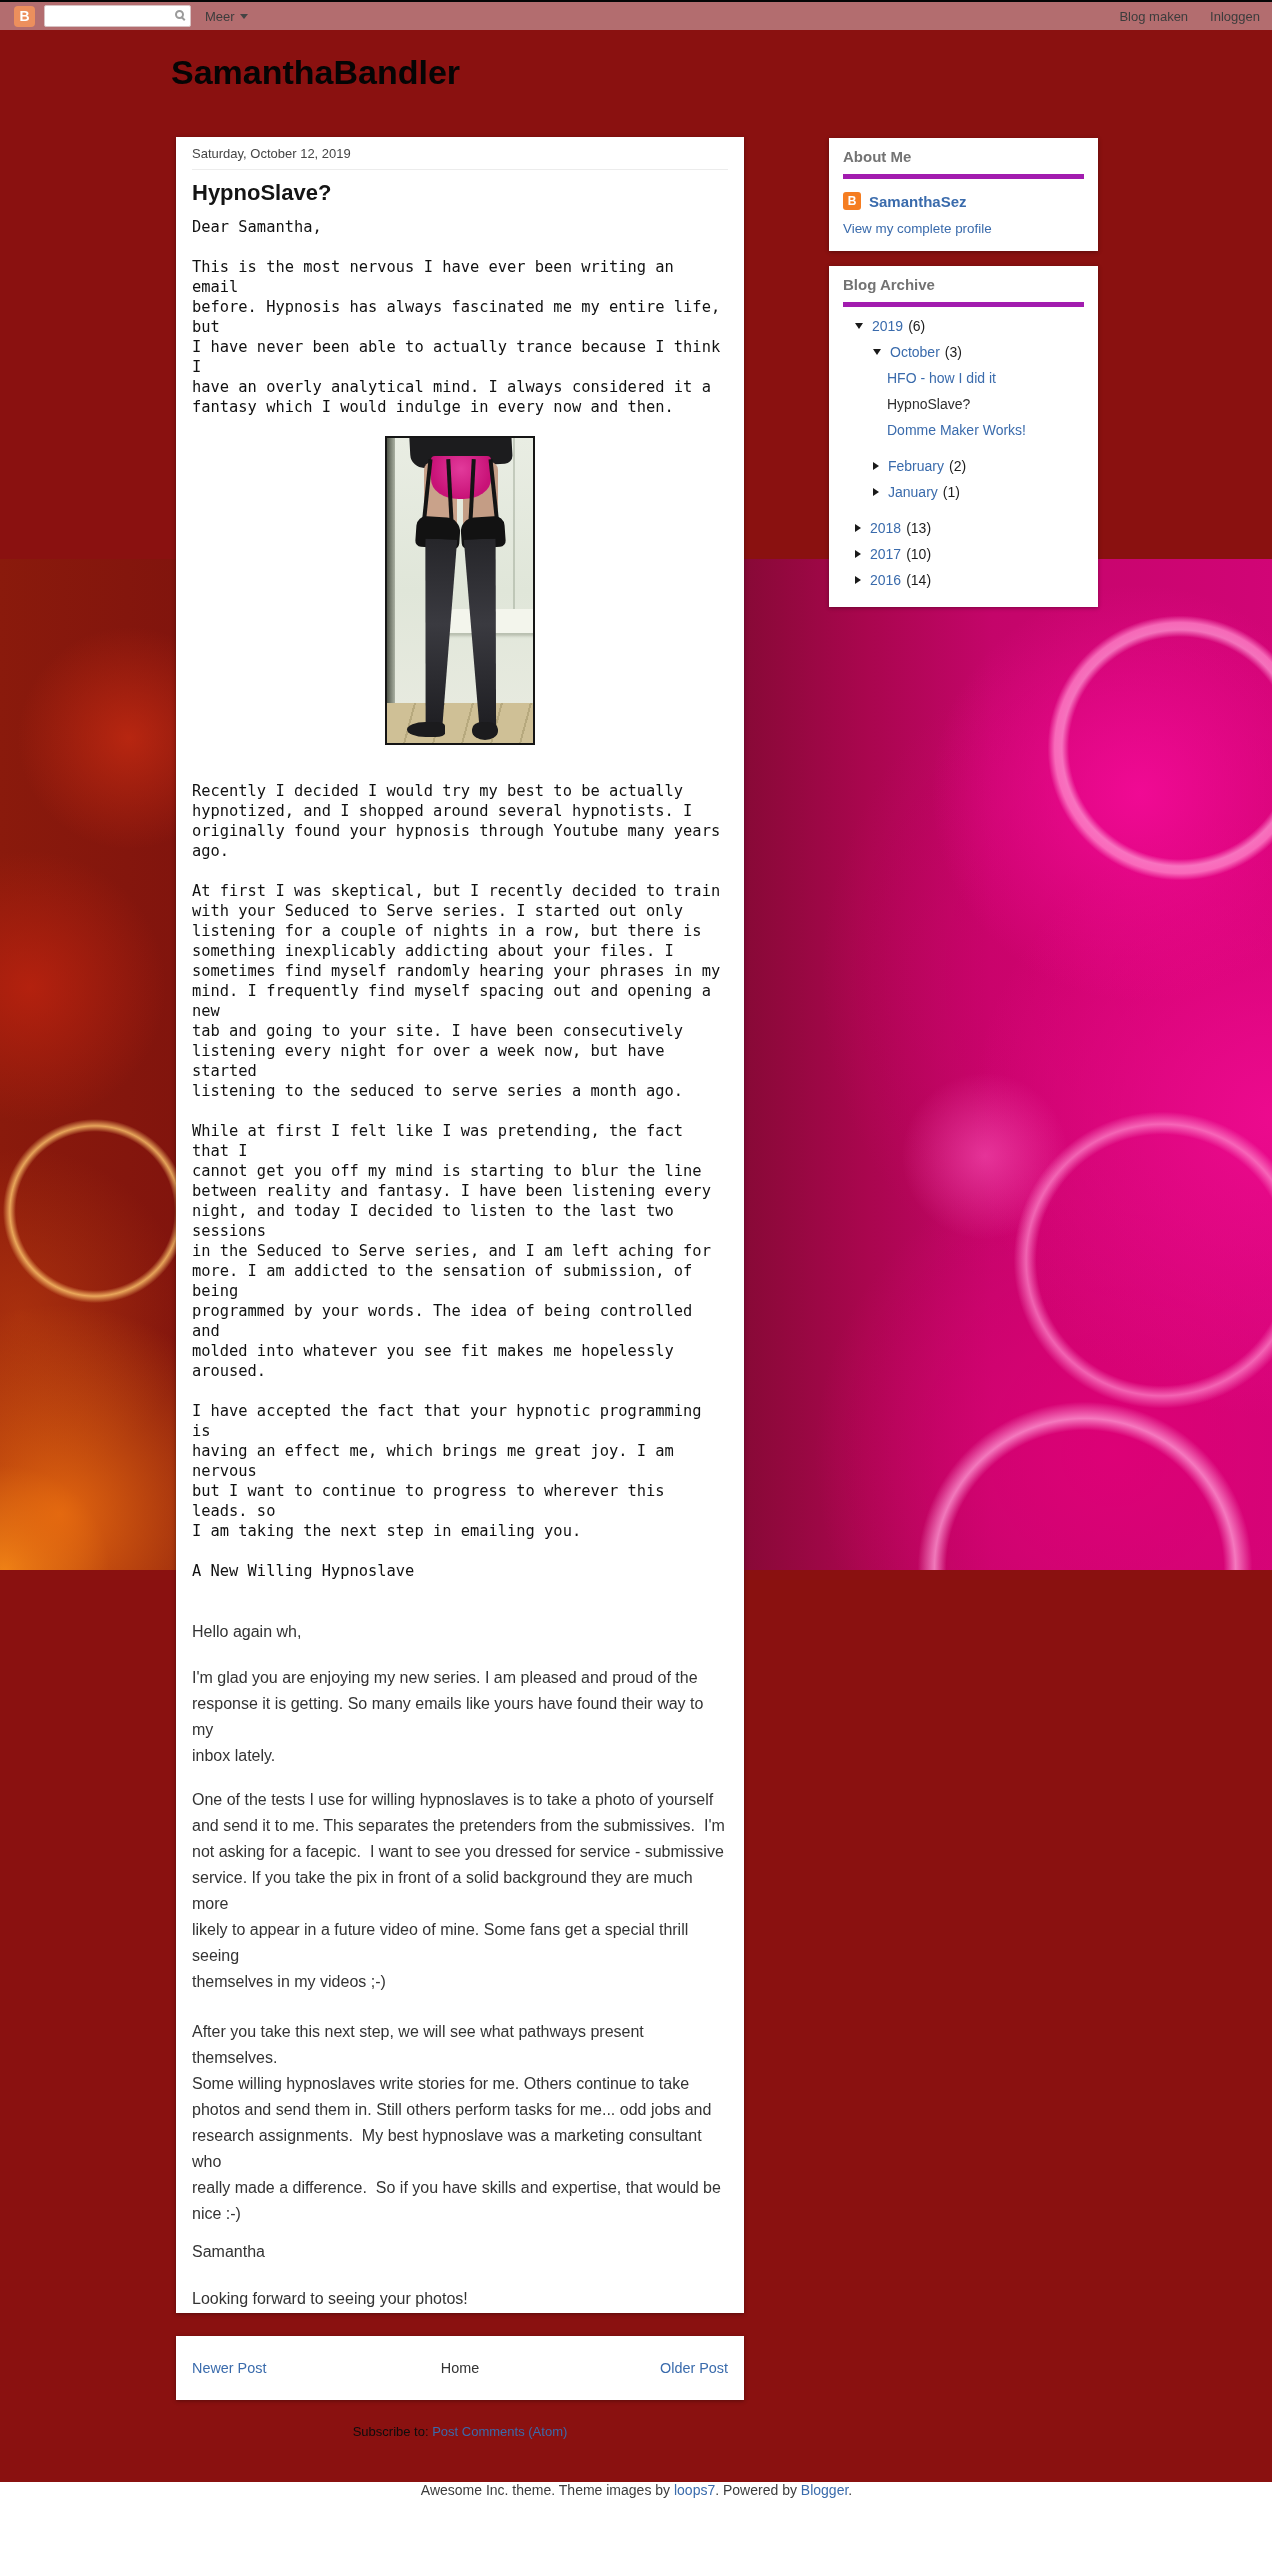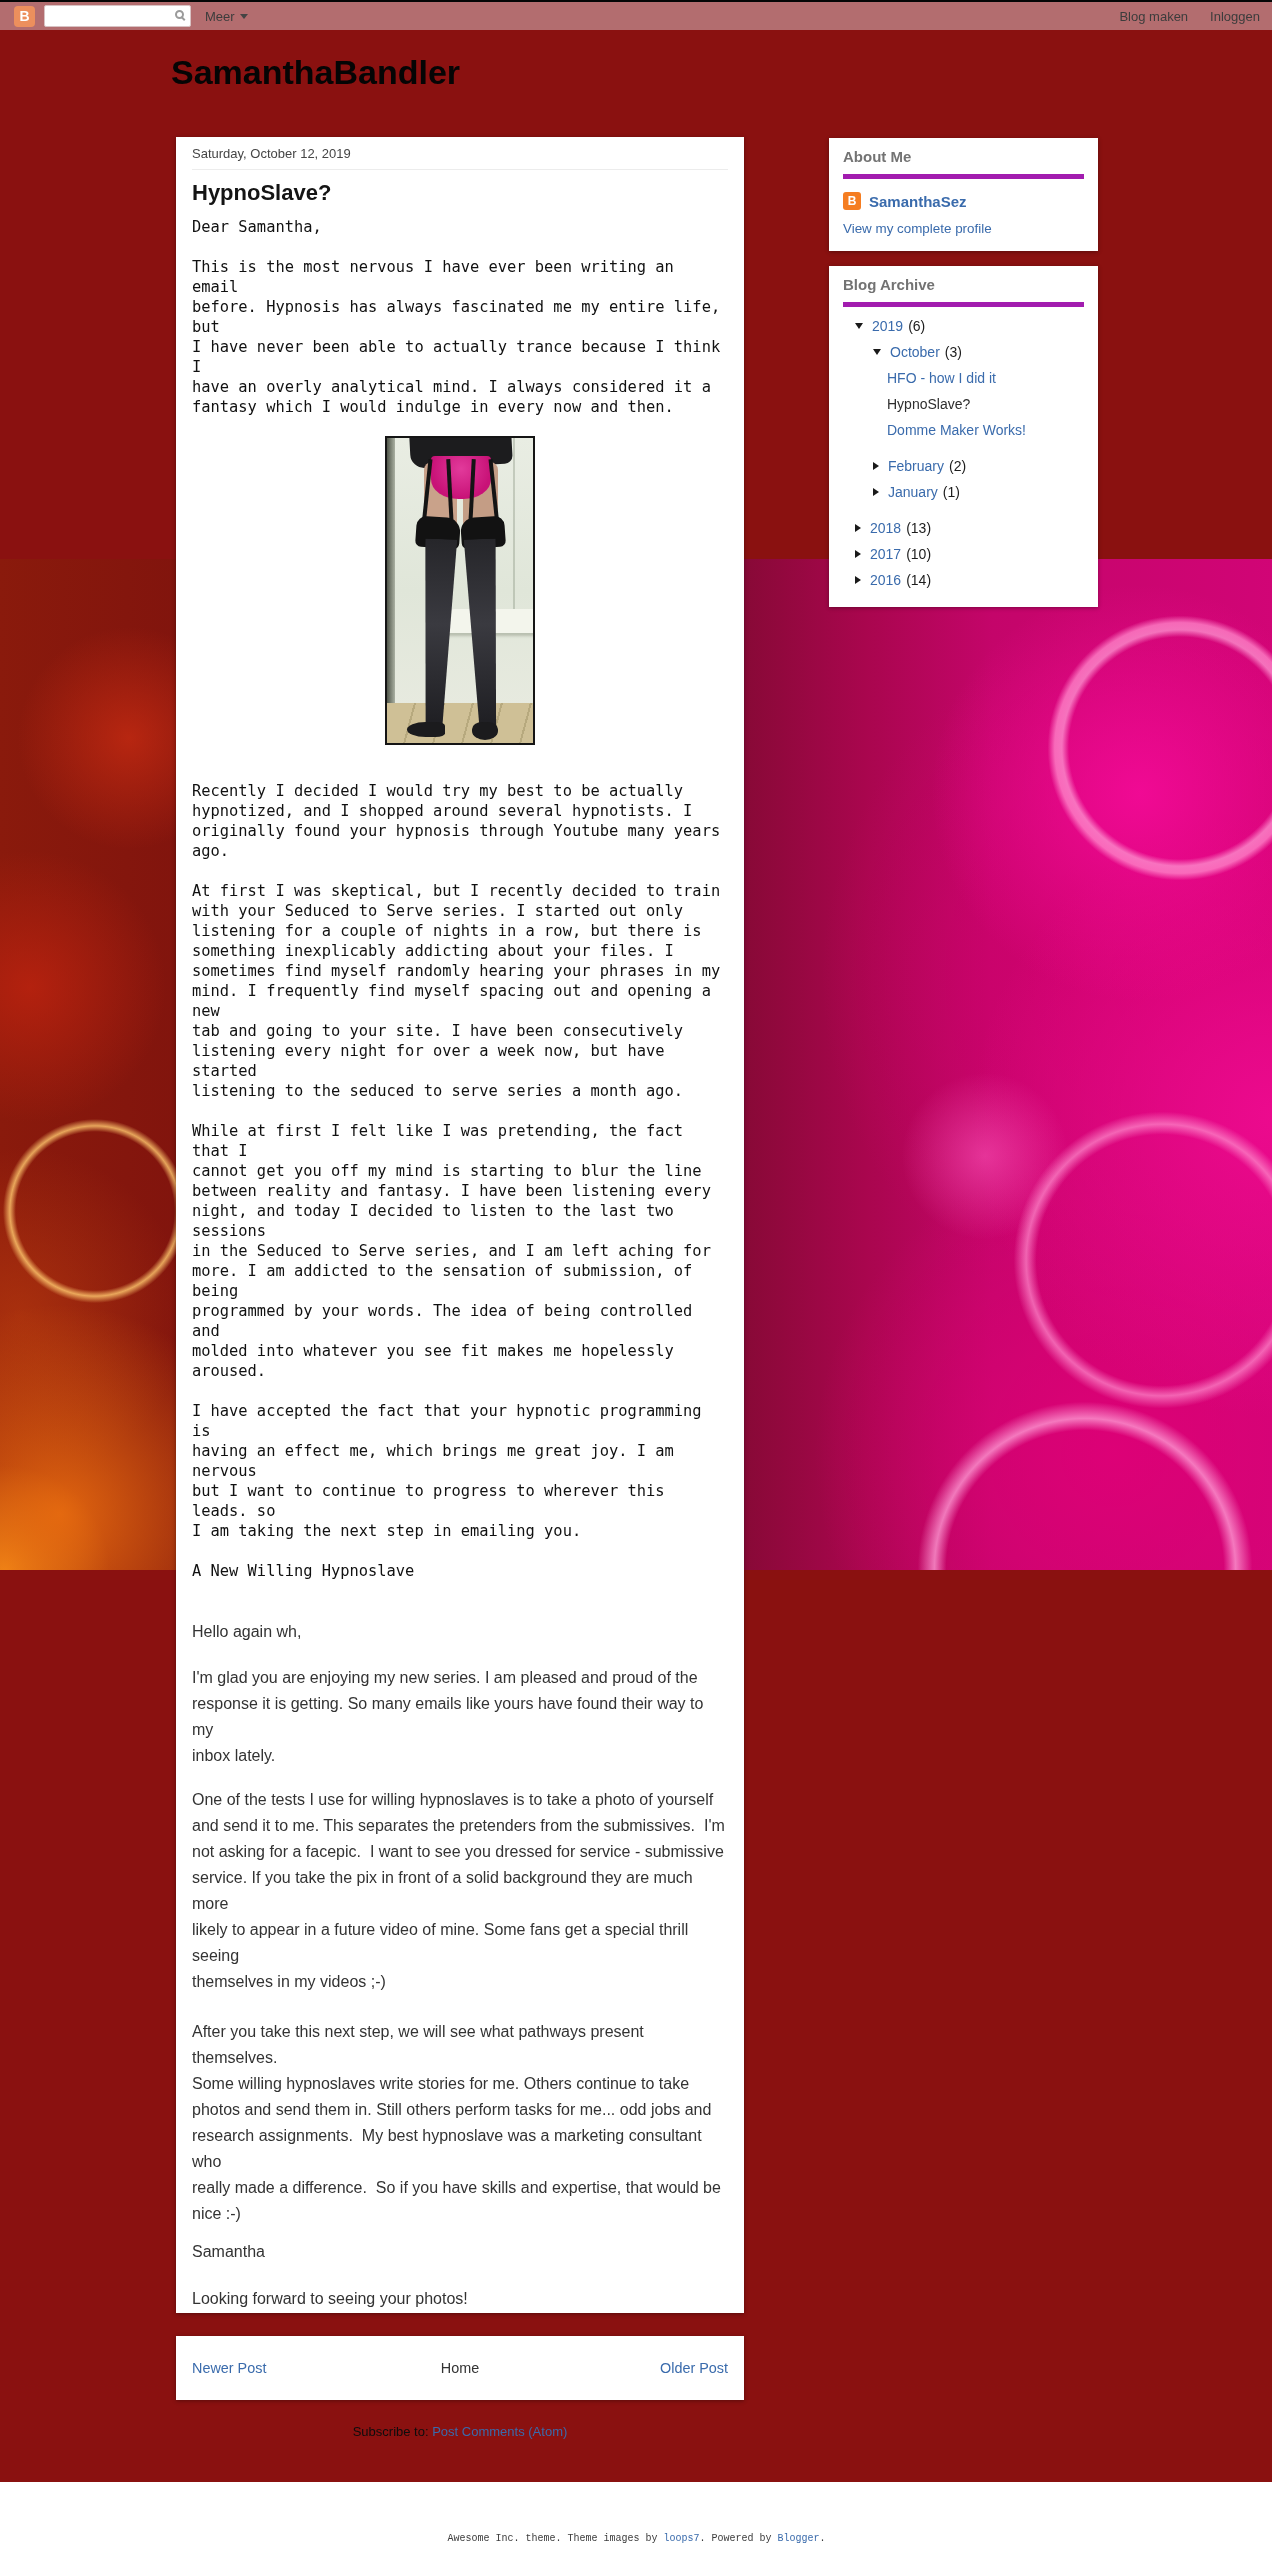--- a/index.html
+++ b/index.html
@@ -185,21 +185,21 @@
   .arch-row a { color:#3a6bac; }
   .arch-row .plain { color:#2e2e2e; }
   .arch-row .count { margin-left:5px; color:#1c1c1c; }
   .ind-year { padding-left:12px; }
   .ind-month { padding-left:30px; }
   .ind-post { padding-left:44px; }
   .gap-top { margin-top:10px; }
 
   
   .footer-strip { position:absolute; left:0; top:2482px; width:1273px; height:94px; background:#fff; z-index:2; text-align:center; }
-  .footer-text { padding-top:51px; font-size:10px; color:#3c3c3c;font-family:Liberation Mono, monospace; }
+  .footer-text { font-size:14px; color:#3c3c3c; }
   .footer-text a { color:#3a6bac; }
 </style>
 </head>
 <body>
 
 <div class="bokeh"></div>
 
 <div class="navbar">
   <div class="nv-logo">B</div>
   <span class="nv-search-wrap">

